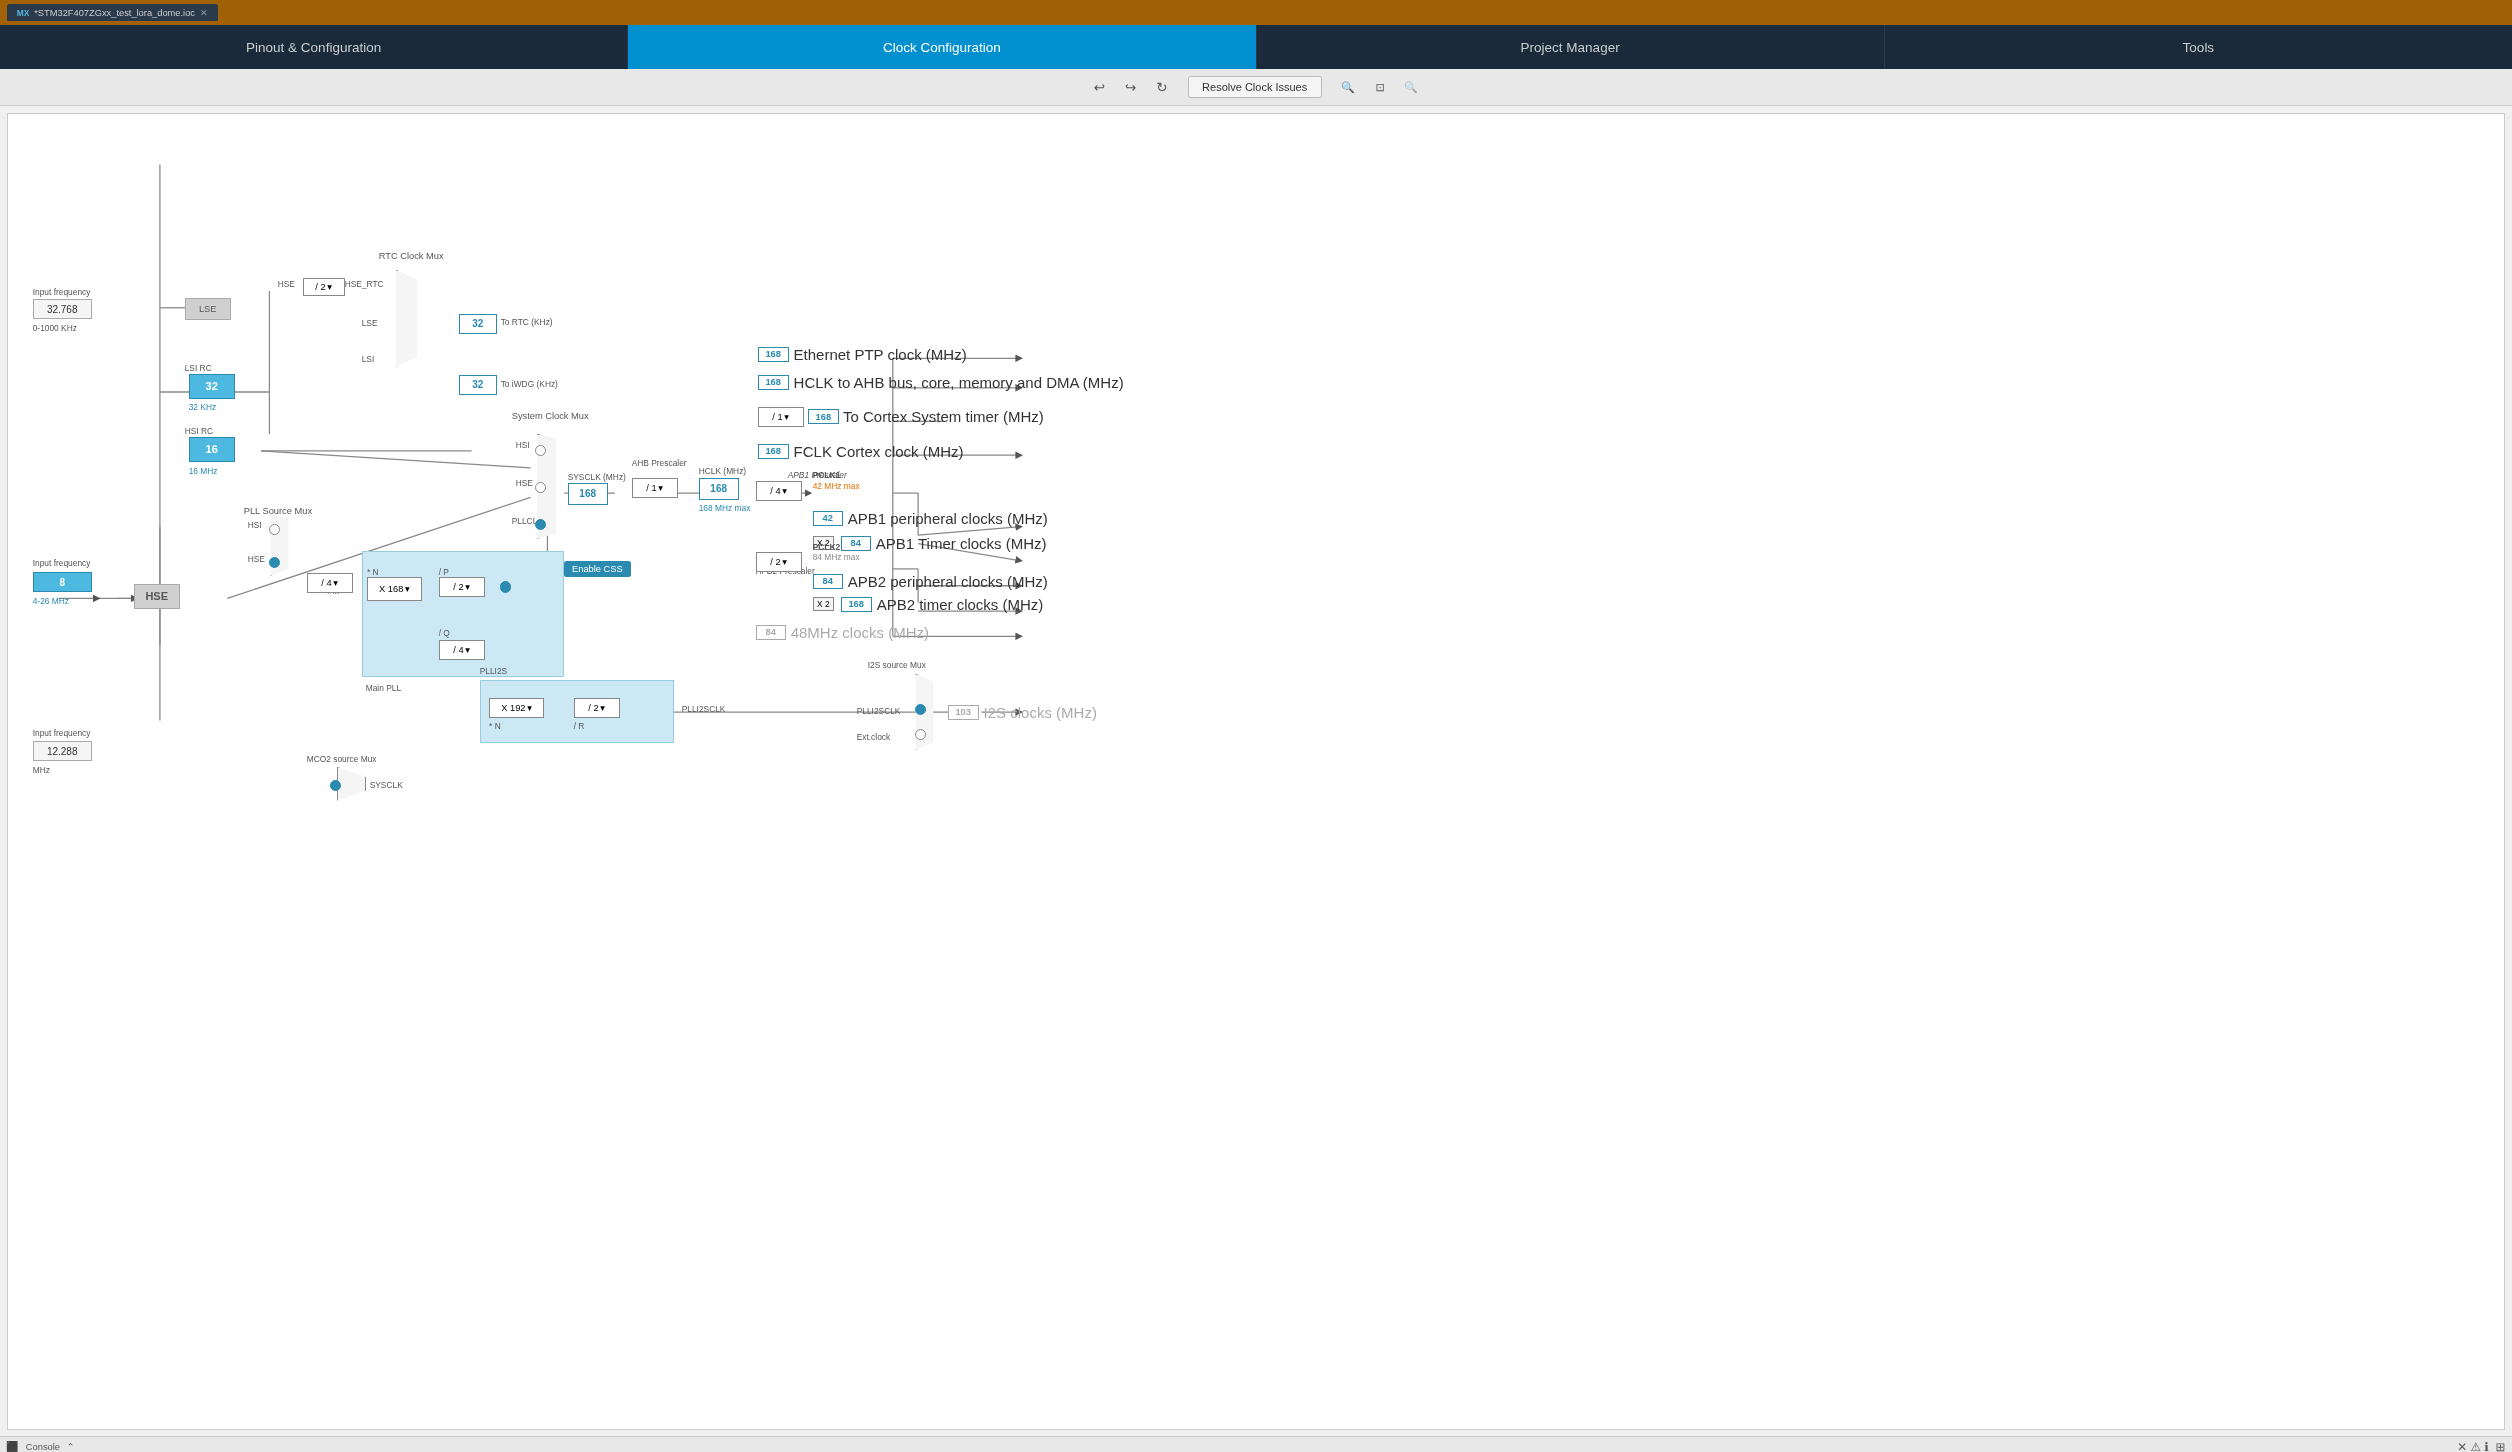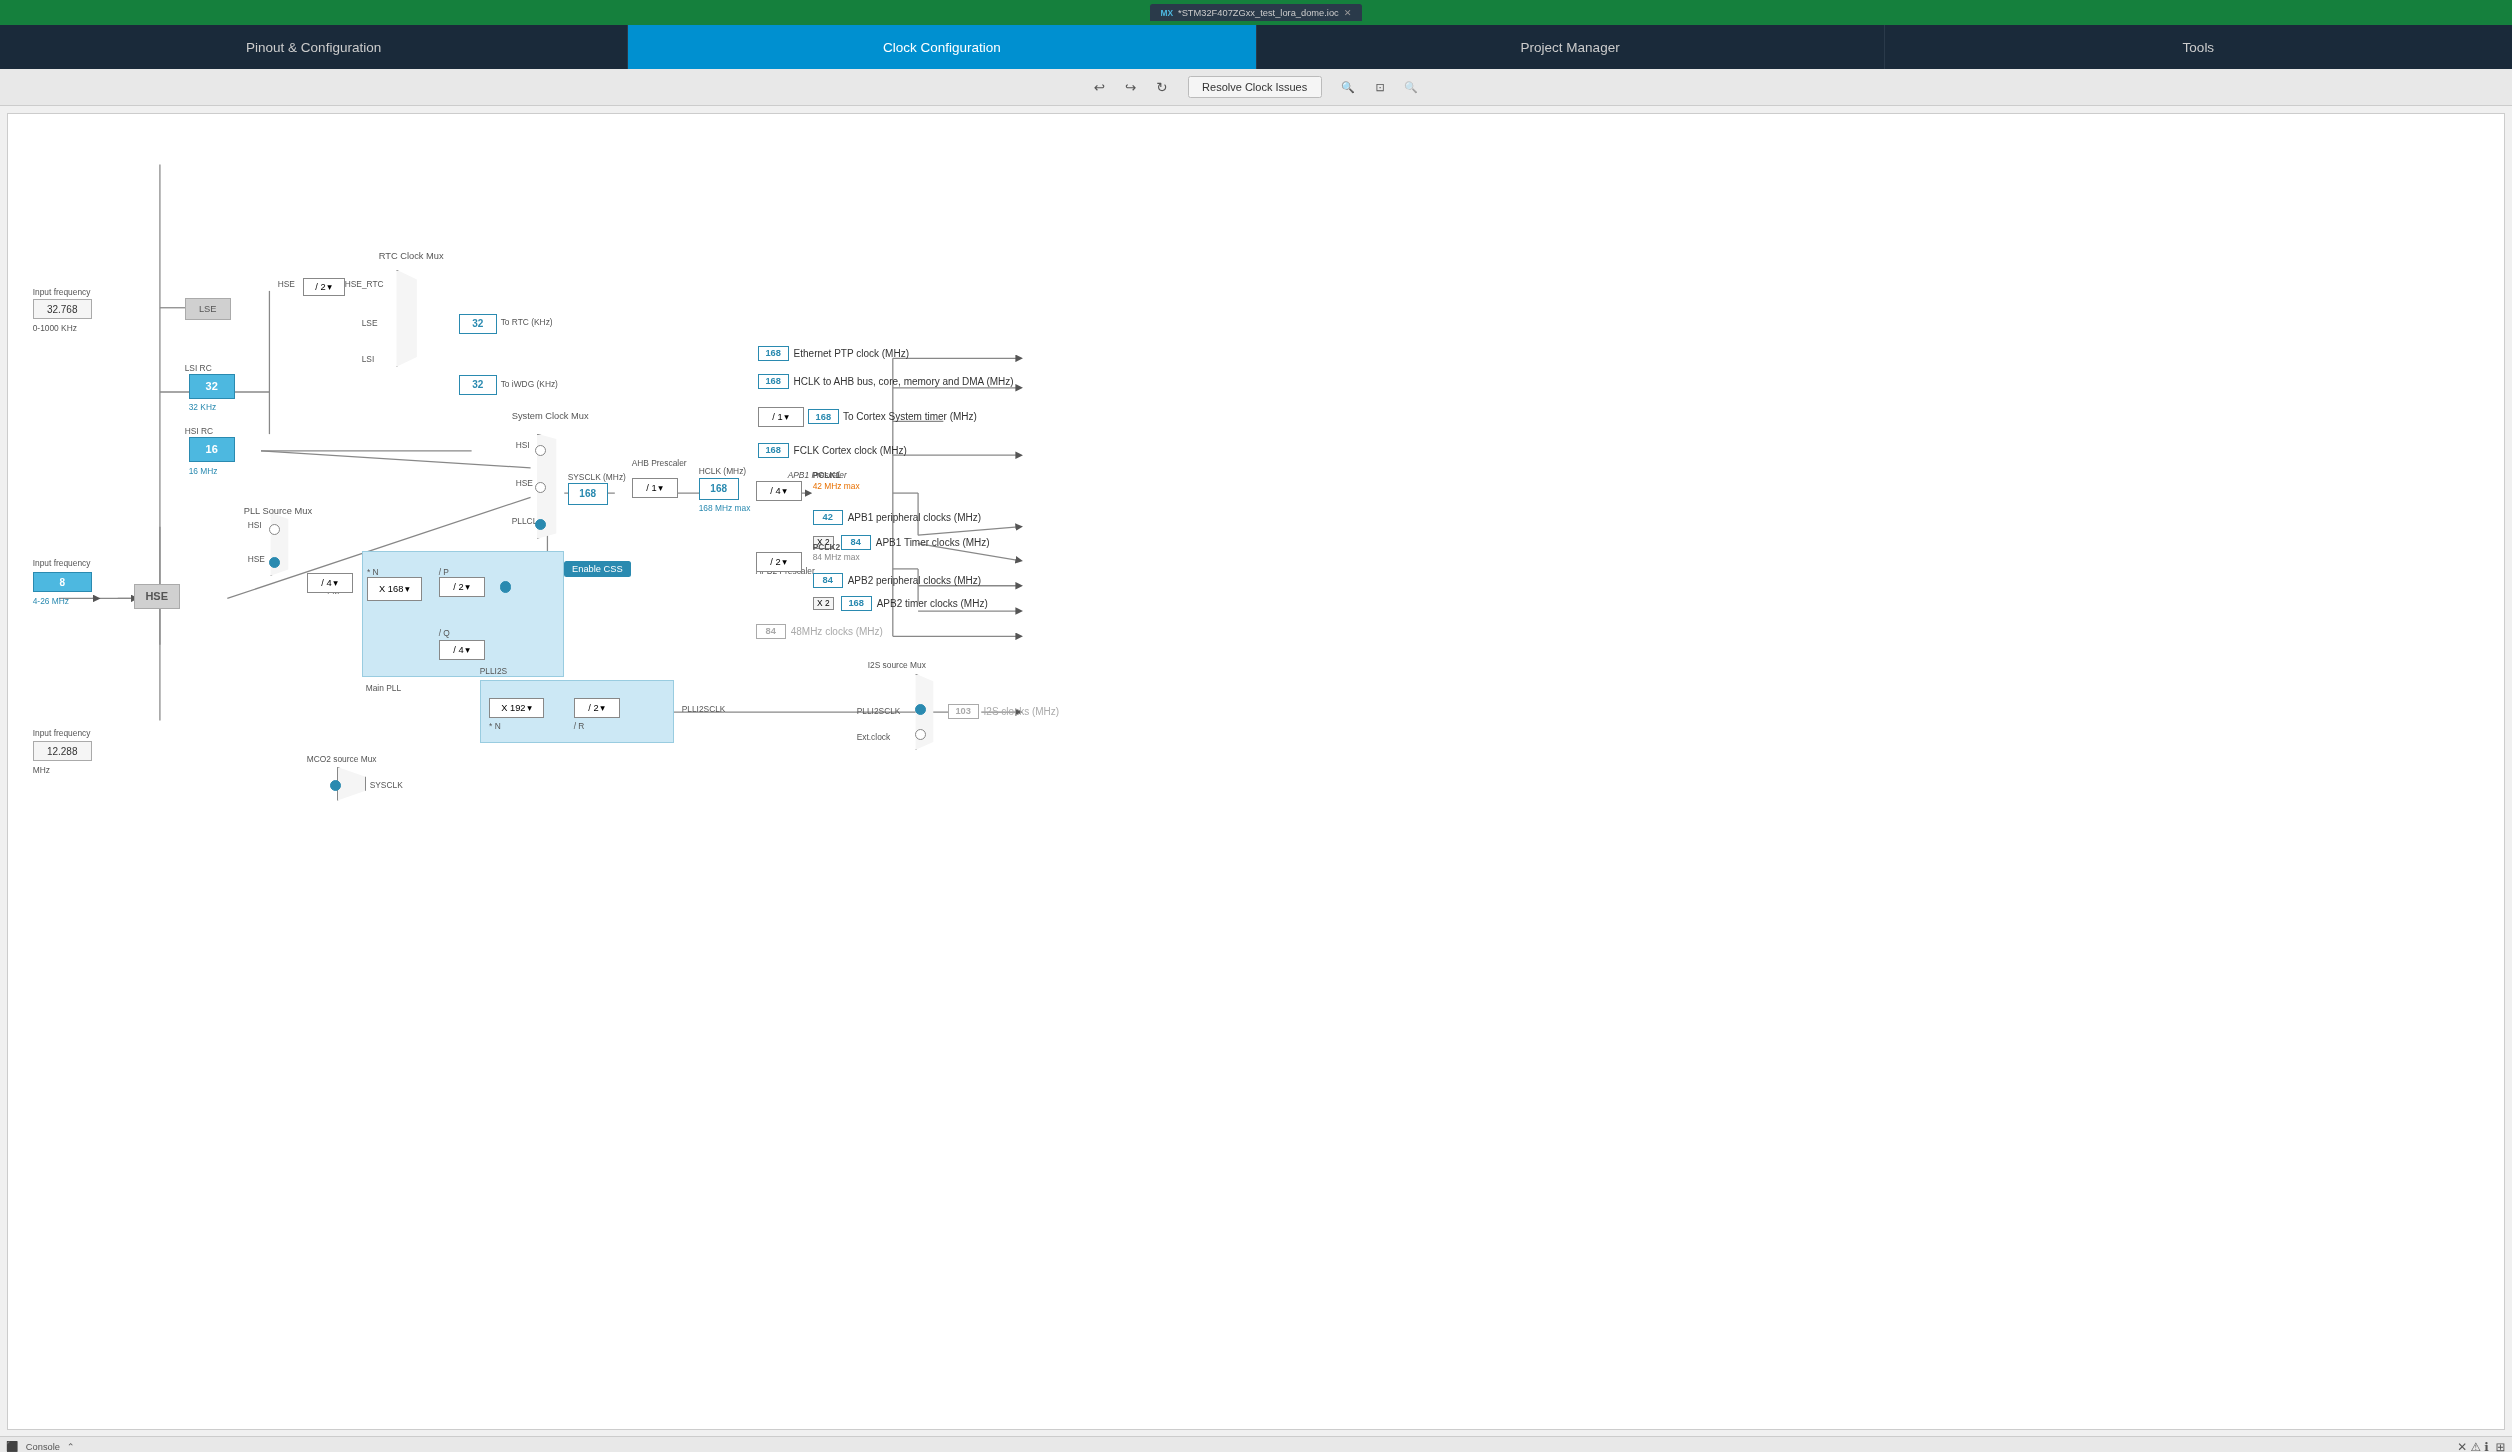--- a/index.html
+++ b/index.html
@@ -1,19 +1,19 @@
 <!DOCTYPE html>
 <html style="font-size:13.5px"><head>
   <meta charset="utf-8">
   <style>
     * { box-sizing: border-box; margin: 0; padding: 0; }
     body { font-family: 'Segoe UI', Arial, sans-serif; background: #f0f0f0; font-size: 10px; overflow: hidden; }
 
     
-    .tab-bar { display: flex; background: #15803d; height: 25px; align-items: center; padding: 0 6.7px; gap: 3.4px; justify-content: center; }
+    .tab-bar { display: flex; background: #a16207; height: 25px; align-items: center; padding: 0 6.7px; gap: 3.4px; }
     .tab { background: #2a3a4a; color: #ccc; padding: 3.4px 10px; font-size: 9.3px; border-radius: 2.5px 2.5px 0 0; display: flex; align-items: center; gap: 5px; }
     .tab .close { color: #999; cursor: pointer; }
 
     
     .nav-bar { display: flex; background: #1a2a3a; height: 44px; }
     .nav-item { flex: 1; display: flex; align-items: center; justify-content: center; color: #ccc; font-size: 13.5px; font-weight: 500; cursor: pointer; border-right: 0.8px solid #2a3a4a; }
     .nav-item.active { background: #0090d0; color: #fff; }
     .nav-item:last-child { border-right: none; }
 
     
@@ -38,21 +38,21 @@
     .dropdown { position: absolute; border: 0.8px solid #888; background: #fff; display: flex; align-items: center; justify-content: center; font-size: 9.3px; cursor: pointer; gap: 1.7px; }
 
     .circle-sel { position: absolute; width: 11.8px; height: 11.8px; border-radius: 50%; border: 1.7px solid #888; background: #fff; }
     .circle-sel.active { background: #2a8ab0; border-color: #2a8ab0; }
 
     .enable-btn { position: absolute; background: #2a8ab0; color: #fff; border: none; border-radius: 2.5px; padding: 3.4px 8.4px; font-size: 9.3px; cursor: pointer; }
 
     .output-row { position: absolute; display: flex; align-items: center; gap: 5px; }
     .output-val { border: 0.8px solid #2a8ab0; background: #fff; color: #2a8ab0; padding: 1.7px 6.7px; font-size: 9.3px; font-weight: bold; min-width: 30px; text-align: center; }
     .output-val-gray { border-color: #aaa; color: #aaa; }
-    .output-label { font-size: 10px; color: #333; white-space: nowrap; text-align: right; }
+    .output-label { font-size: 15px; color: #333; white-space: nowrap; text-align: right; }
 
     .pll-box { position: absolute; background: #cce8f5; border: 0.8px solid #99cce0; }
 
     
     .svg-overlay { position: absolute; top: 0; left: 0; width: 100%; height: 100%; pointer-events: none; }
 
     .section-label { position: absolute; font-size: 9.3px; color: #555; font-weight: 500; }
 
     .hse-box { position: absolute; background: #d0d0d0; color: #555; border: 0.8px solid #aaa; display: flex; align-items: center; justify-content: center; font-size: 11px; font-weight: bold; }
 

